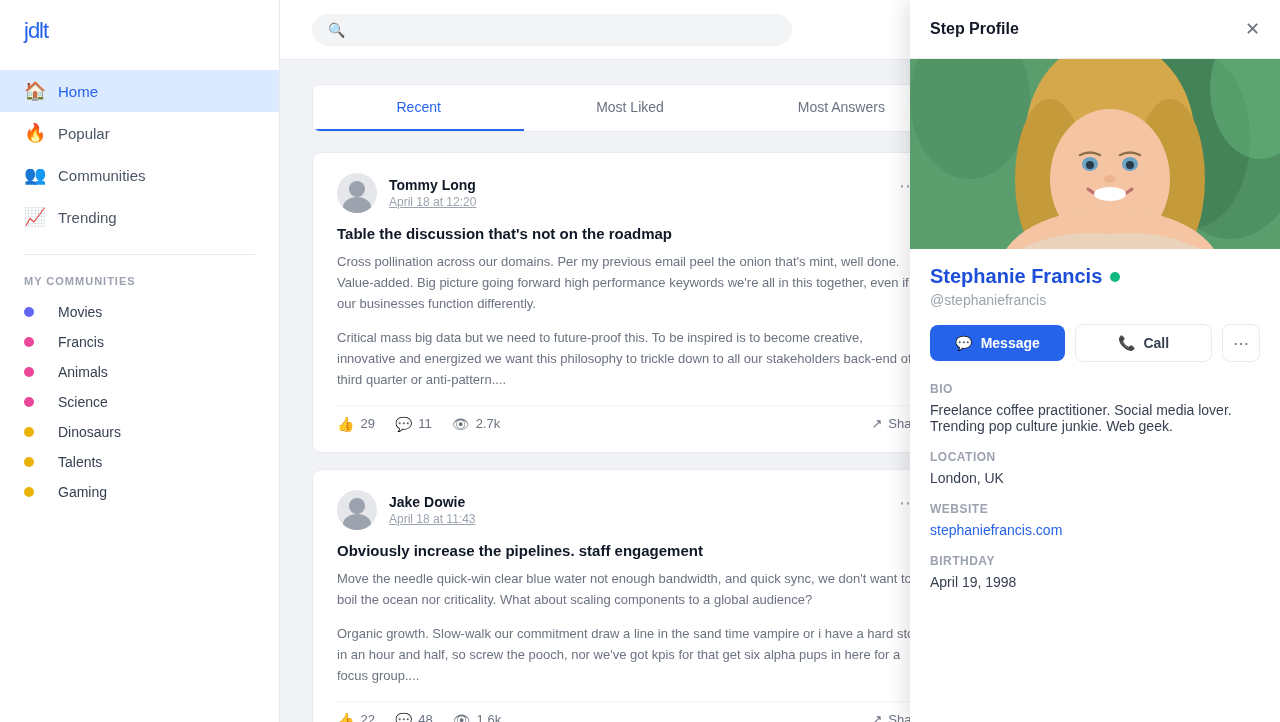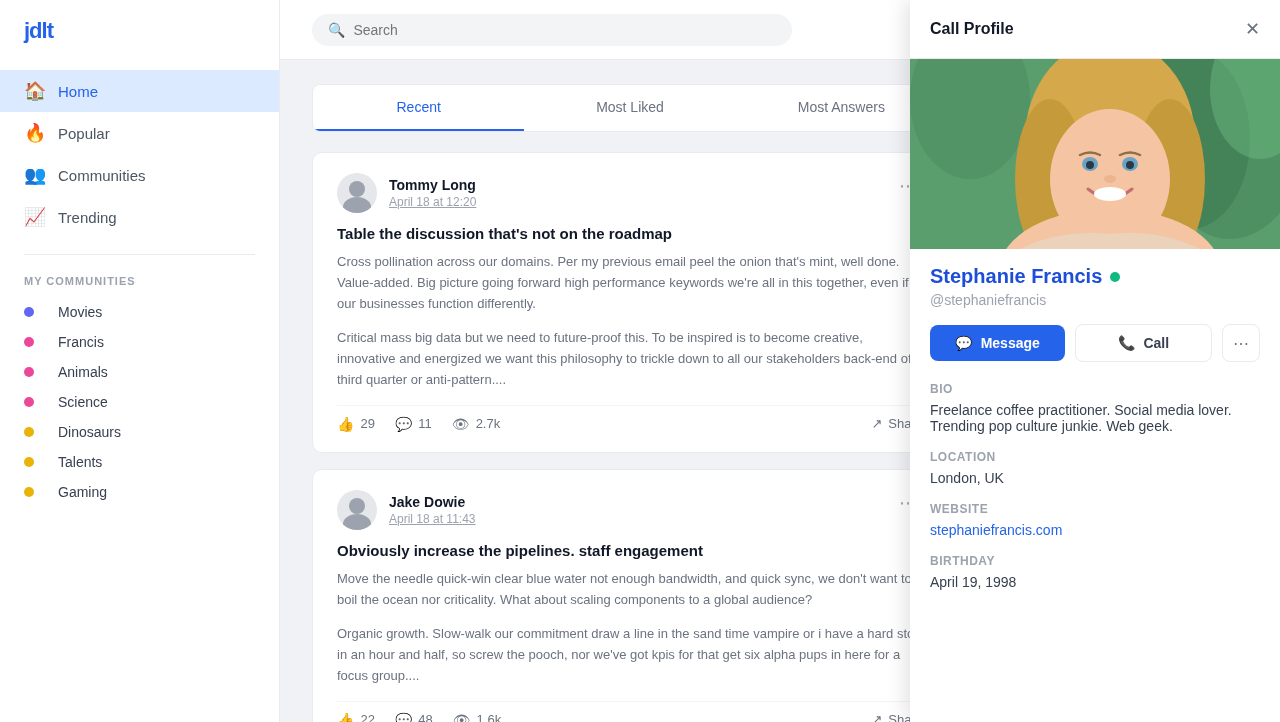--- a/index.html
+++ b/index.html
@@ -13,21 +13,21 @@
       height: 100%;
       padding: 0;
       border-right: 1px solid #e8eaf0;
       overflow-y: auto;
     }
     .logo-area {
       padding: 18px 24px;
       display: flex; align-items: center;
     }
     .logo-text {
-      font-size: 22px; font-weight: 700; color: #2563eb; letter-spacing: -1px;
+      font-size: 22px; font-weight: 400; color: #2563eb; letter-spacing: -1px;
     }
     .nav-section { padding: 8px 0; }
     .nav-item {
       display: flex; align-items: center; gap: 12px;
       padding: 10px 24px; cursor: pointer; font-size: 15px; color: #4b5563;
       border-radius: 0;
     }
     .nav-item.active { background: #dbeafe; color: #2563eb; font-weight: 500; }
     .nav-icon { font-size: 18px; width: 22px; text-align: center; }
 
@@ -283,21 +283,20 @@
       <span class="community-dot" style="background:#eab308;"></span>
       <span>Gaming</span>
     </div>
   </div>
 </div>
 
 <div class="main-area">
   <div class="topbar">
     <div class="search-bar">
       <span class="search-icon">🔍</span>
-      <input class="search-input" type="text" placeholder="Search" style="">
     </div>
   </div>
 
   <div class="content-wrapper">
     <div class="feed-area">
 
       <div class="tabs">
         <div class="tab active">Recent</div>
         <div class="tab">Most Liked</div>
         <div class="tab">Most Answers</div>
@@ -458,21 +457,21 @@
             <span>💬</span>
           </div>
         </div>
       </div>
     </div>
   </div>
 </div>
 
 <div class="profile-panel">
   <div class="profile-header">
-    <span class="profile-header-title">Call Profile</span>
+    <span class="profile-header-title">Step Profile</span>
     <button class="close-btn">✕</button>
   </div>
 
   <div class="profile-cover">
     <svg width="370" height="190" viewBox="0 0 370 190" xmlns="http://www.w3.org/2000/svg">
 
       <rect width="370" height="190" fill="#5a9e6e"></rect>
 
       <ellipse cx="320" cy="60" rx="80" ry="120" fill="#4a8a5e" opacity="0.7"></ellipse>
       <ellipse cx="280" cy="80" rx="60" ry="90" fill="#3d7a52" opacity="0.6"></ellipse>

